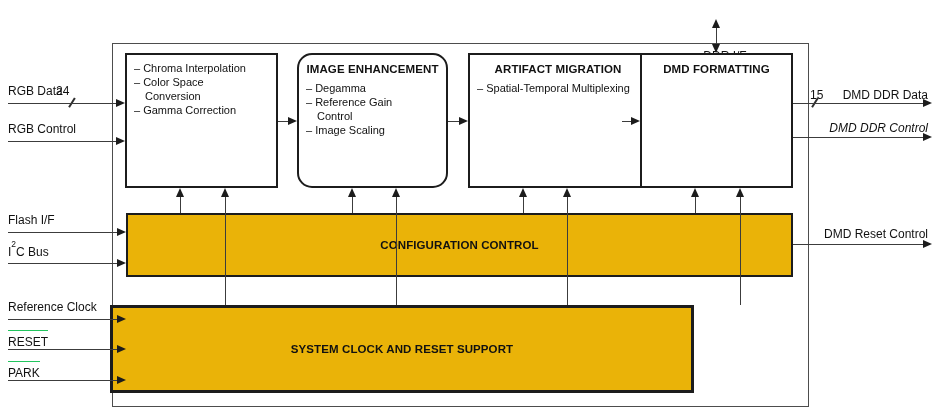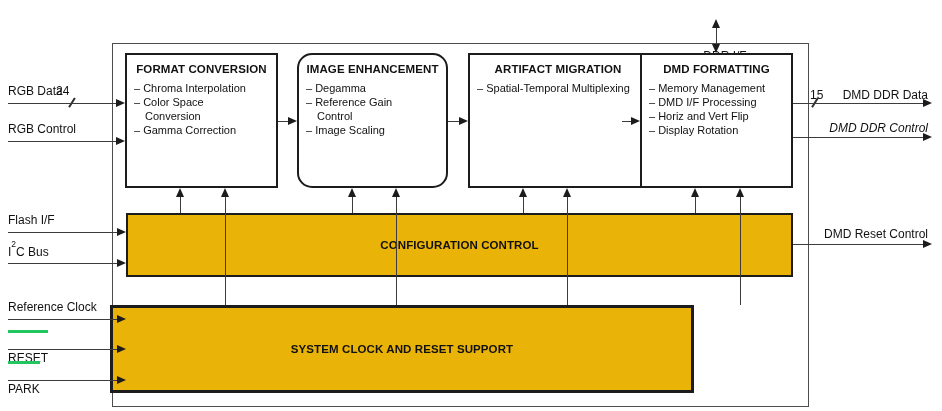--- a/index.html
+++ b/index.html
@@ -27,38 +27,37 @@
   .vline{position:absolute;width:1px;background:#3c3c3c;}
   .arrow-r{position:absolute;width:0;height:0;border-top:4px solid transparent;
     border-bottom:4px solid transparent;border-left:9px solid #1c1c1c;}
   .arrow-u{position:absolute;width:0;height:0;border-left:4px solid transparent;
     border-right:4px solid transparent;border-bottom:9px solid #1c1c1c;}
   .arrow-d{position:absolute;width:0;height:0;border-left:4px solid transparent;
     border-right:4px solid transparent;border-top:9px solid #1c1c1c;}
   .port-lbl{position:absolute;font-size:12px;white-space:nowrap;}
   .bus-num{position:absolute;font-size:12px;}
   .slash{position:absolute;width:1.5px;height:11px;background:#2e2e2e;transform:rotate(32deg);}
-  .ol{display:inline-block;border-top:3px solid #22c55e;padding-top:18px;}
+  .ol{display:inline-block;border-top:1px solid #22c55e;padding-top:4px;}
   sup.isup{font-size:8.5px;position:relative;top:-4px;}
   .mddr-lbl{position:absolute;font-size:12px;text-align:center;}
 </style>
 </head>
 <body>
 
 <div class="canvas">
 
   <div class="outer" style="left:112px;top:43px;width:695px;height:362px;"></div>
 
   <div class="mddr-lbl" style="left:668px;top:5px;width:104px;margin-top:44px;">mDDR I/F</div>
   <div class="vline" style="left:716px;top:26px;height:20px;"></div>
   <div class="arrow-u" style="left:712px;top:19px;"></div>
   <div class="arrow-d" style="left:712px;top:44px;"></div>
 
   <div class="block" style="left:125px;top:53px;width:153px;height:135px;">
-    <div class="block-title">FORMAT CONVERSION</div>
     <ul class="block-items">
       <li>– Chroma Interpolation</li>
       <li>– Color Space Conversion</li>
       <li>– Gamma Correction</li>
     </ul>
   </div>
 
   <div class="block" style="left:297px;top:53px;width:151px;height:135px;border-radius:15px;">
     <div class="block-title">IMAGE ENHANCEMENT</div>
     <ul class="block-items">
@@ -70,26 +69,20 @@
 
   <div class="block" style="left:468px;top:53px;width:180px;height:135px;">
     <div class="block-title">ARTIFACT MIGRATION</div>
     <ul class="block-items">
       <li>– Spatial-Temporal Multiplexing</li>
     </ul>
   </div>
 
   <div class="block" style="left:640px;top:53px;width:153px;height:135px;">
     <div class="block-title">DMD FORMATTING</div>
-    <ul class="block-items">
-      <li>– Memory Management</li>
-      <li>– DMD I/F Processing</li>
-      <li>– Horiz and Vert Flip</li>
-      <li>– Display Rotation</li>
-    </ul>
   </div>
 
   <div class="wide-block" style="left:126px;top:213px;width:667px;height:64px;">
     <div class="wide-title">CONFIGURATION CONTROL</div>
   </div>
   <div class="wide-block" style="left:110px;top:305px;width:584px;height:88px;border-width:3px;">
     <div class="wide-title">SYSTEM CLOCK AND RESET SUPPORT</div>
   </div>
 
   <div class="hline" style="left:278px;top:121px;width:10px;"></div>

